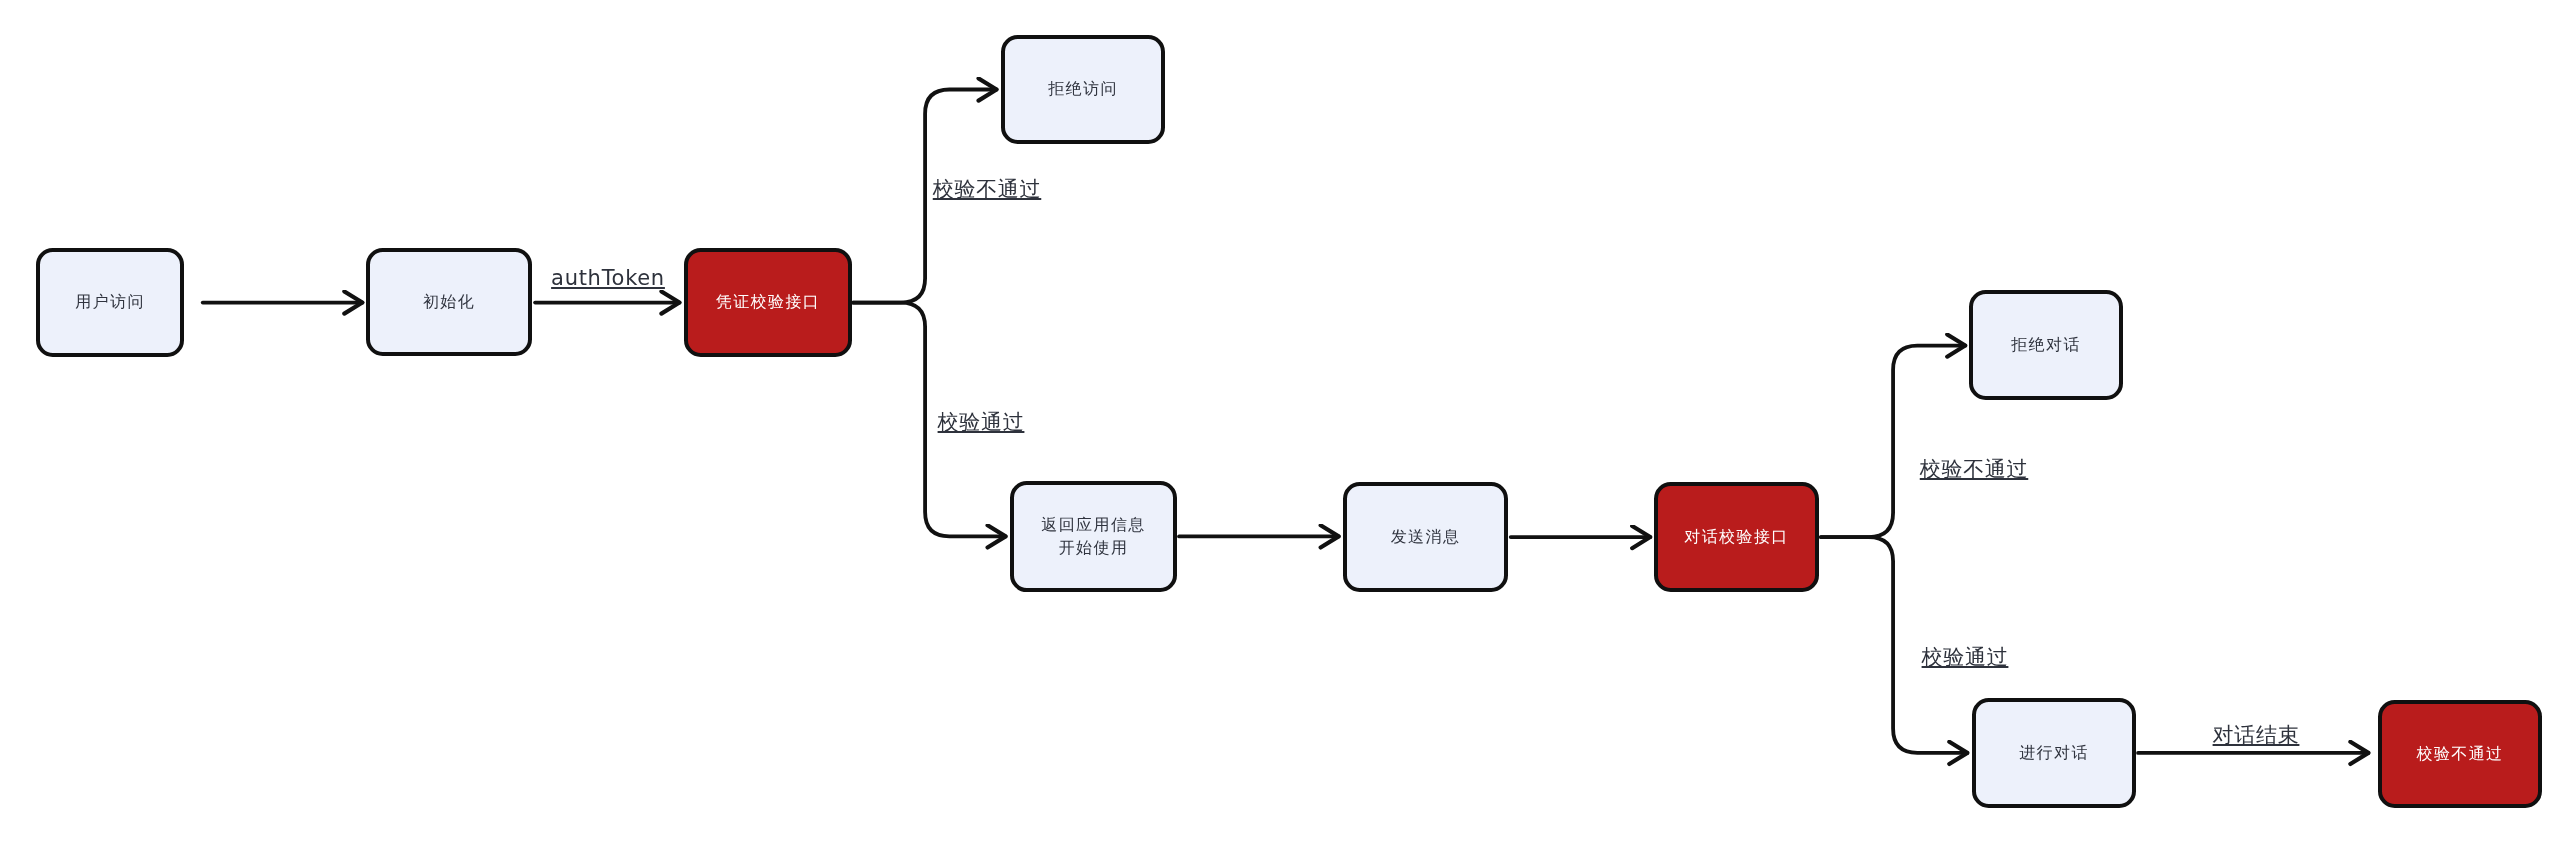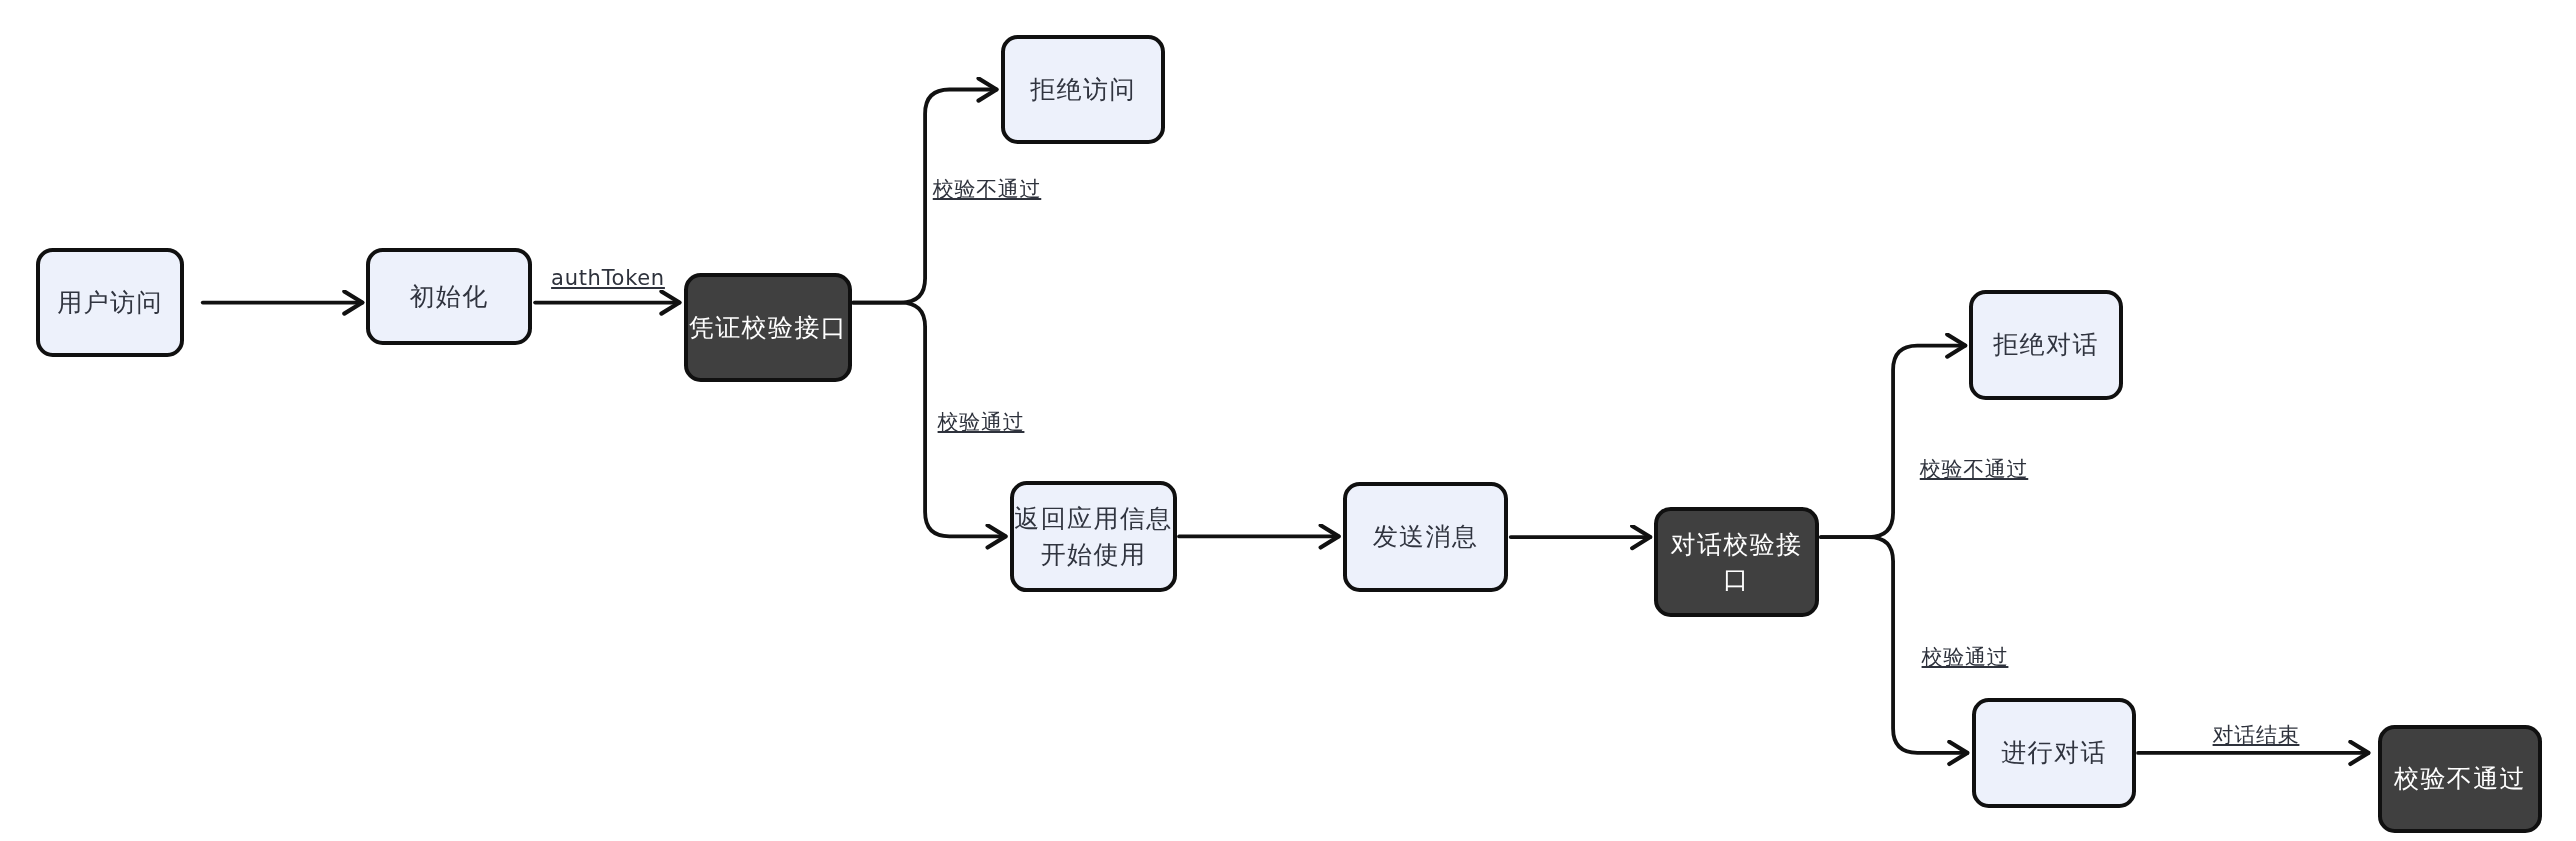--- a/index.html
+++ b/index.html
@@ -19,30 +19,29 @@
   .node {
     position: absolute;
     box-sizing: border-box;
     border: 4.2px solid #101010;
     border-radius: 16.7px;
     background: #edf1fb;
     display: flex;
     align-items: center;
     justify-content: center;
     text-align: center;
-    font-size: 25px;
+    font-size: 16px;
     letter-spacing: 1.4px;
     line-height: 1.42;
     color: #30343f;
     white-space: pre-line;
   }
   .node.green {
-    background: #404040;
+    background: #b91c1c;
     color: #ffffff;
-    margin-top: 25px;
   }
   .edge-label {
     position: absolute;
     transform: translate(-50%, -50%);
     font-size: 21px;
     letter-spacing: 0.7px;
     color: #2e323c;
     white-space: nowrap;
     text-decoration: underline;
   }
@@ -66,21 +65,21 @@
       <path d="M 1699 773 L 1929 773" marker-end="url(#arrow)"></path>
       <path d="M 2177 774 L 2378 774" marker-end="url(#arrow)"></path>
       <path d="M 2624 774 L 2693 774 Q 2728 774 2728 739 L 2728 533 Q 2728 498 2763 498 L 2832 498" marker-end="url(#arrow)"></path>
       <path d="M 2624 774 L 2693 774 Q 2728 774 2728 809 L 2728 1050 Q 2728 1085 2763 1085 L 2835 1085" marker-end="url(#arrow)"></path>
       <path d="M 3081 1085 L 3413 1085" marker-end="url(#arrow)"></path>
     </g>
   </svg>
 
   <div class="node" style="left:36px; top:248px; width:148px; height:109px;">用户访问</div>
 
-  <div class="node" style="left:366px; top:248px; width:166px; height:97px;">初始化</div>
+  <div class="node" style="left:366px; top:248px; width:166px; height:108px;">初始化</div>
 
   <div class="node green" style="left:684px; top:248px; width:168px; height:109px;">凭证校验接口</div>
 
   <div class="node" style="left:1001px; top:35px; width:164px; height:109px;">拒绝访问</div>
 
   <div class="node" style="left:1010px; top:481px; width:167px; height:111px;">返回应用信息
 开始使用</div>
 
   <div class="node" style="left:1343px; top:482px; width:165px; height:110px;">发送消息</div>
 

